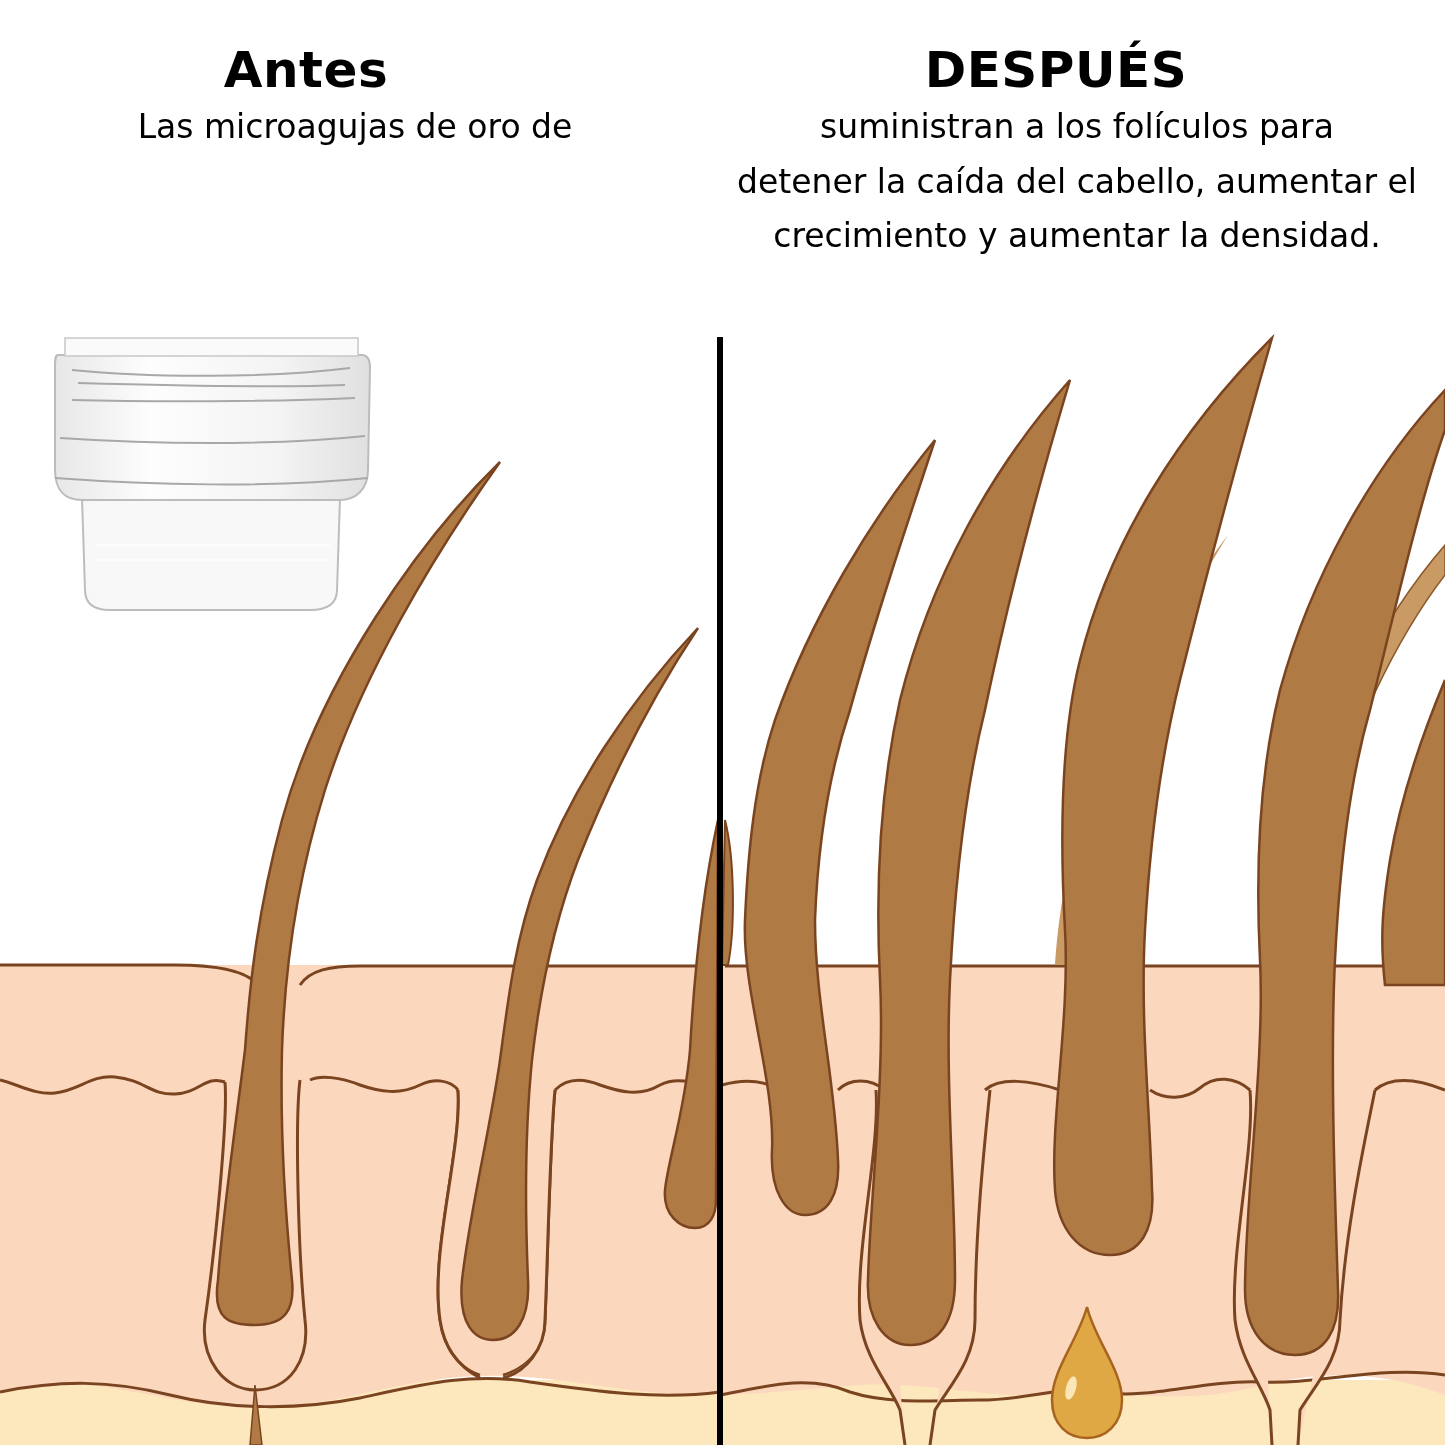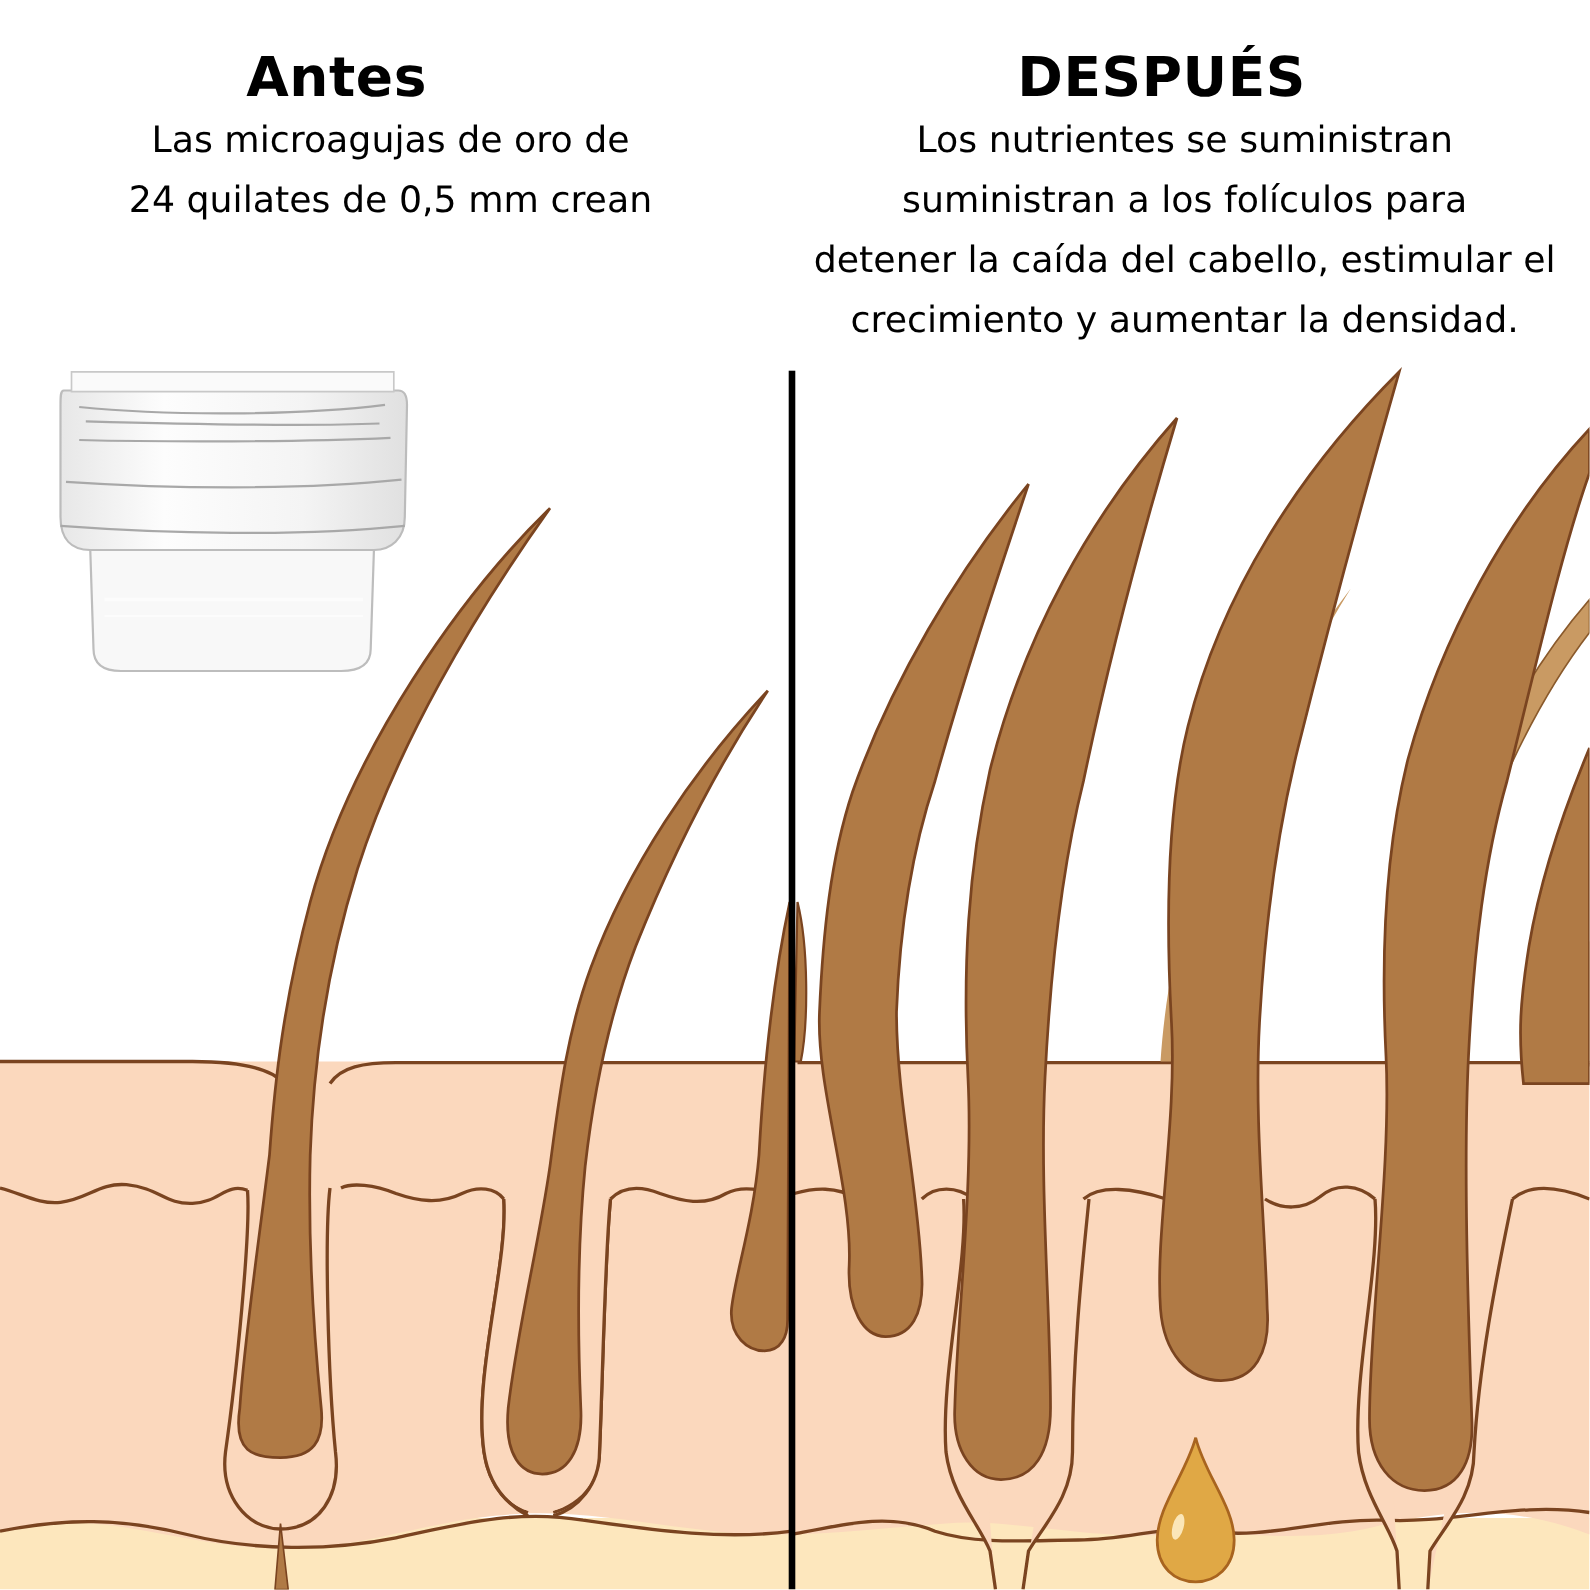--- a/index.html
+++ b/index.html
@@ -135,25 +135,23 @@
     <ellipse cx="1071" cy="1388" rx="5" ry="12" fill="#fbe6b8" transform="rotate(15 1071 1388)"></ellipse>
   </g>
 
   <rect x="717" y="337" width="6" height="1108" fill="#000"></rect>
 </svg>
 
 <div class="panel-text left">
   <div class="title">Antes</div>
   <div class="desc">
     <span>Las microagujas de oro de</span>
-    <span>24 quilates de 0,5 mm crean</span>
   </div>
 </div>
 
 <div class="panel-text right">
   <div class="title">DESPUÉS</div>
   <div class="desc">
-    <span>Los nutrientes se suministran</span>
     <span>suministran a los folículos para</span>
-    <span>detener la caída del cabello, estimular el</span>
+    <span>detener la caída del cabello, aumentar el</span>
     <span>crecimiento y aumentar la densidad.</span>
   </div>
 </div>
 
 </body></html>

